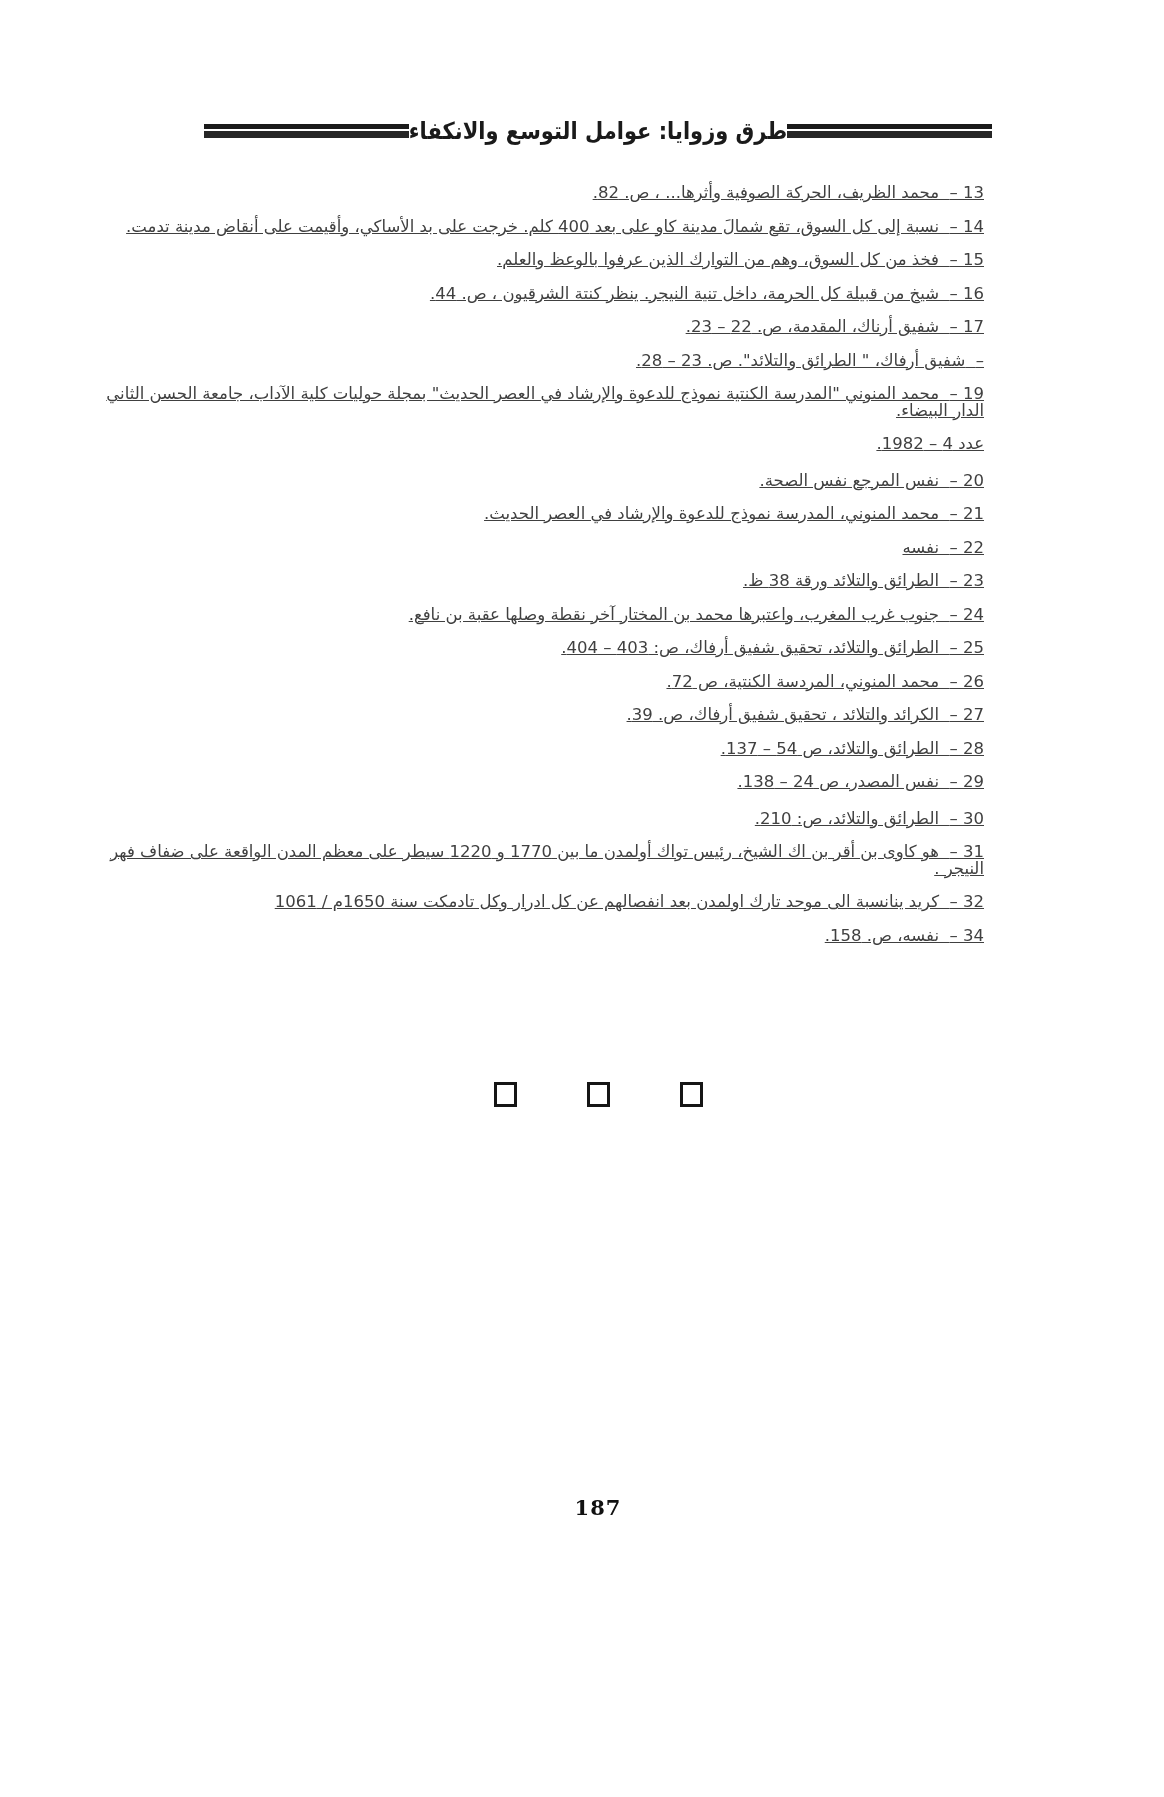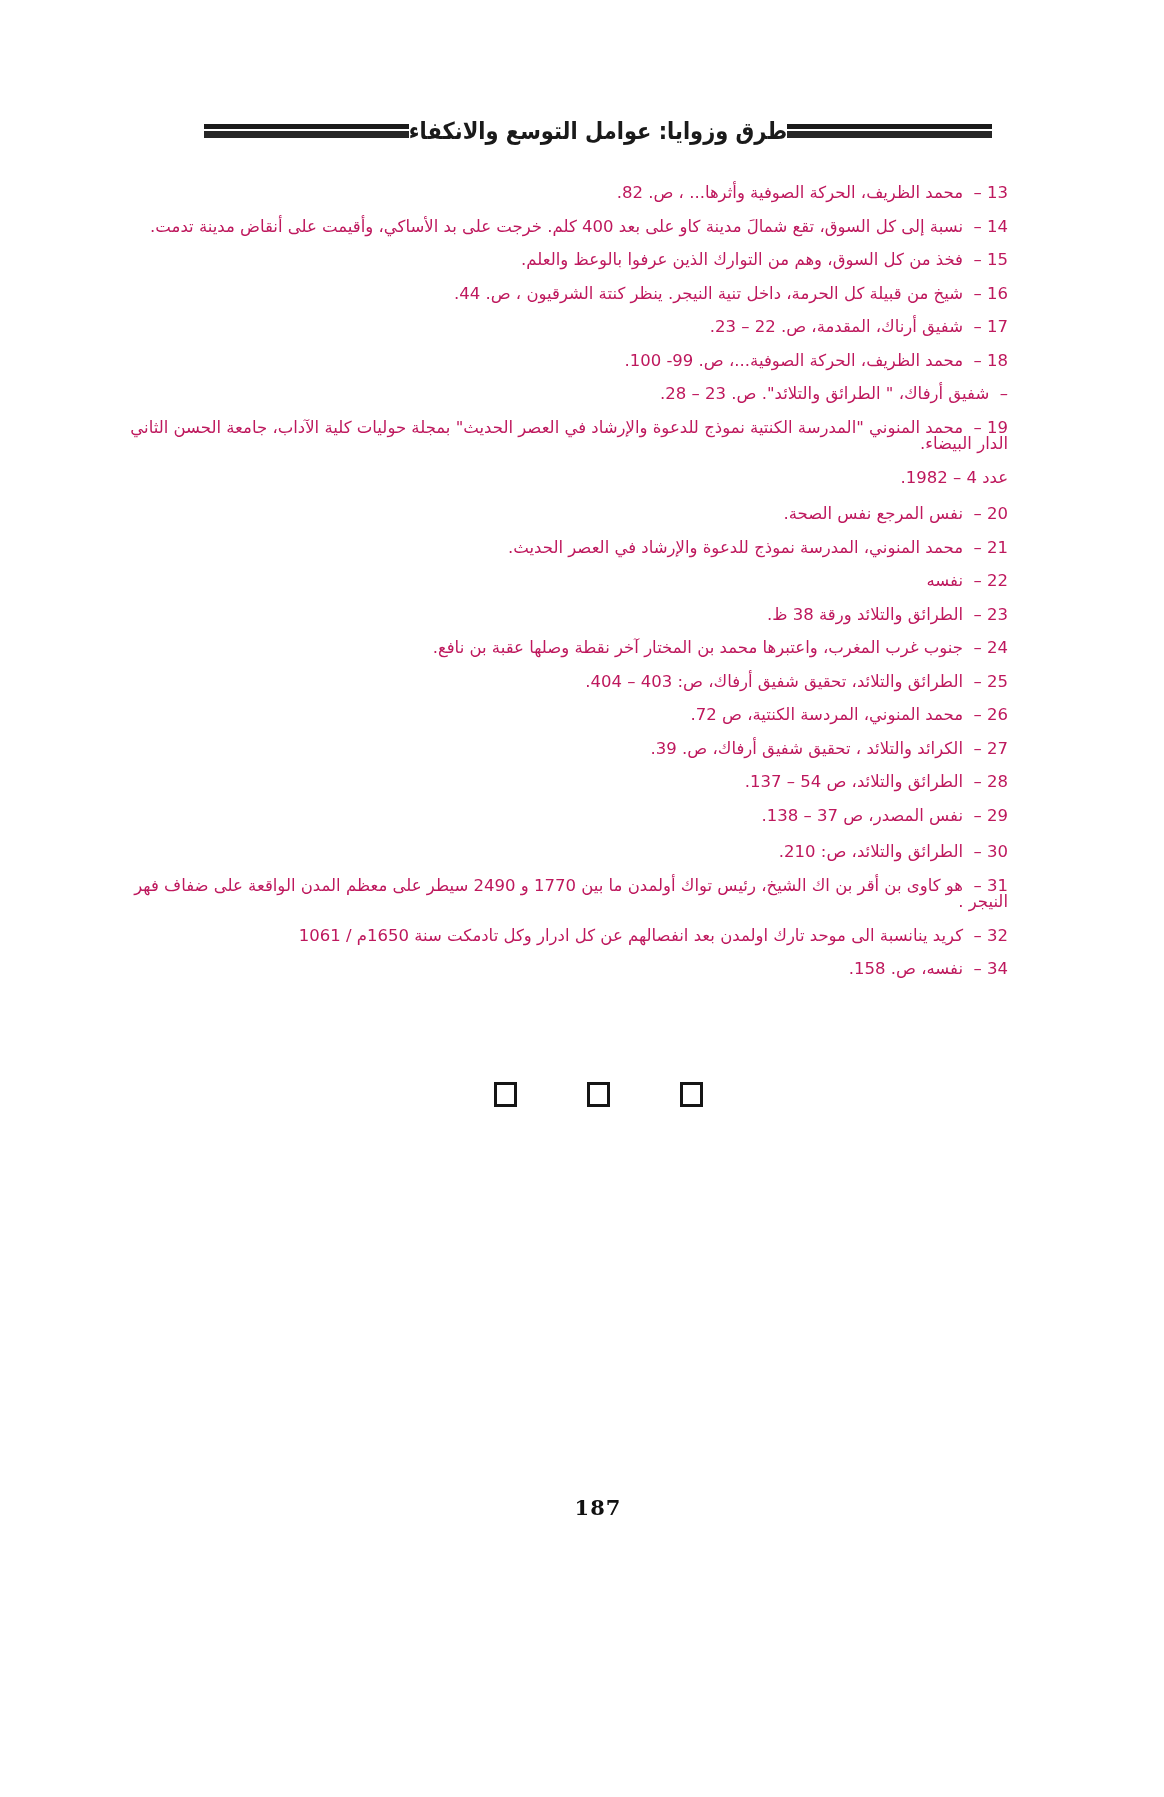--- a/index.html
+++ b/index.html
@@ -66,28 +66,29 @@
     color: #1a1a1a;
     direction: rtl;
     white-space: nowrap;
     transform: scaleY(1.12);
   }
 
   
   .notes {
     position: absolute;
     top: 185px;
-    left: 108px;
+    left: 84px;
     width: 900px;
     direction: rtl;
     text-align: right;
     font-family: "DejaVu Sans", "Liberation Sans", sans-serif;
     font-size: 16.5px;
     line-height: 1.0;
-    color: #be185d;
+    color: #404040;
+    text-decoration: underline;
   }
   .note {
     display: block;
     margin: 0 0 17px 0;
     direction: rtl;
     text-align: right;
     white-space: normal;
   }
   .note-num {
     display: inline;
@@ -162,36 +163,35 @@
     <span class="head-title">طرق وزوايا: عوامل التوسع والانكفاء</span>
     <span class="rule rule-left"></span>
   </div>
 
   <div class="notes" id="notes-container">
       <div class="note c-52"><span class="note-num">13 –</span>&nbsp;&nbsp;<span class="note-text">محمد الظريف، الحركة الصوفية وأثرها... ، ص. 82.</span></div>
       <div class="note c-0"><span class="note-num">14 –</span>&nbsp;&nbsp;<span class="note-text">نسبة إلى كل السوق، تقع شمالَ مدينة كاو على بعد 400 كلم. خرجت على بد الأساكي، وأقيمت على أنقاض مدينة تدمت.</span></div>
       <div class="note c-42"><span class="note-num">15 –</span>&nbsp;&nbsp;<span class="note-text">فخذ من كل السوق، وهم من التوارك الذين عرفوا بالوعظ والعلم.</span></div>
       <div class="note c-34"><span class="note-num">16 –</span>&nbsp;&nbsp;<span class="note-text">شيخ من قبيلة كل الحرمة، داخل تنية النيجر. ينظر كنتة الشرقيون ، ص. 44.</span></div>
       <div class="note c-56"><span class="note-num">17 –</span>&nbsp;&nbsp;<span class="note-text">شفيق أرناك، المقدمة، ص. 22 – 23.</span></div>
-      <div class="note c-52"><span class="note-num">18 –</span>&nbsp;&nbsp;<span class="note-text">محمد الظريف، الحركة الصوفية...، ص. 99- 100.</span></div>
       <div class="note c-56"><span class="note-num">–</span>&nbsp;&nbsp;<span class="note-text">شفيق أرفاك، " الطرائق والتلائد". ص. 23 – 28.</span></div>
       <div class="note c-0"><span class="note-num">19 –</span>&nbsp;&nbsp;<span class="note-text">محمد المنوني "المدرسة الكنتية نموذج للدعوة والإرشاد في العصر الحديث" بمجلة حوليات كلية الآداب، جامعة الحسن الثاني الدار البيضاء.</span></div>
       <div class="note c-58"><span class="note-text">عدد 4 – 1982.</span></div>
       <div class="note c-62"><span class="note-num">20 –</span>&nbsp;&nbsp;<span class="note-text">نفس المرجع نفس الصحة.</span></div>
       <div class="note c-42"><span class="note-num">21 –</span>&nbsp;&nbsp;<span class="note-text">محمد المنوني، المدرسة نموذج للدعوة والإرشاد في العصر الحديث.</span></div>
       <div class="note c-70"><span class="note-num">22 –</span>&nbsp;&nbsp;<span class="note-text">نفسه</span></div>
       <div class="note c-60"><span class="note-num">23 –</span>&nbsp;&nbsp;<span class="note-text">الطرائق والتلائد ورقة 38 ظ.</span></div>
       <div class="note c-30"><span class="note-num">24 –</span>&nbsp;&nbsp;<span class="note-text">جنوب غرب المغرب، واعتبرها محمد بن المختار آخر نقطة وصلها عقبة بن نافع.</span></div>
       <div class="note c-48"><span class="note-num">25 –</span>&nbsp;&nbsp;<span class="note-text">الطرائق والتلائد، تحقيق شفيق أرفاك، ص: 403 – 404.</span></div>
       <div class="note c-56"><span class="note-num">26 –</span>&nbsp;&nbsp;<span class="note-text">محمد المنوني، المردسة الكنتية، ص 72.</span></div>
       <div class="note c-52"><span class="note-num">27 –</span>&nbsp;&nbsp;<span class="note-text">الكرائد والتلائد ، تحقيق شفيق أرفاك، ص. 39.</span></div>
       <div class="note c-58"><span class="note-num">28 –</span>&nbsp;&nbsp;<span class="note-text">الطرائق والتلائد، ص 54 – 137.</span></div>
-      <div class="note c-60"><span class="note-num">29 –</span>&nbsp;&nbsp;<span class="note-text">نفس المصدر، ص 37 – 138.</span></div>
+      <div class="note c-60"><span class="note-num">29 –</span>&nbsp;&nbsp;<span class="note-text">نفس المصدر، ص 24 – 138.</span></div>
       <div class="note c-62"><span class="note-num">30 –</span>&nbsp;&nbsp;<span class="note-text">الطرائق والتلائد، ص: 210.</span></div>
-      <div class="note c-0"><span class="note-num">31 –</span>&nbsp;&nbsp;<span class="note-text">هو كاوى بن أقر بن اك الشيخ، رئيس تواك أولمدن ما بين 1770 و 2490 سيطر على معظم المدن الواقعة على ضفاف فهر النيجر .</span></div>
+      <div class="note c-0"><span class="note-num">31 –</span>&nbsp;&nbsp;<span class="note-text">هو كاوى بن أقر بن اك الشيخ، رئيس تواك أولمدن ما بين 1770 و 1220 سيطر على معظم المدن الواقعة على ضفاف فهر النيجر .</span></div>
       <div class="note c-4"><span class="note-num">32 –</span>&nbsp;&nbsp;<span class="note-text">كريد ينانسبة الى موحد تارك اولمدن بعد انفصالهم عن كل ادرار وكل تادمكت سنة 1650م / 1061</span></div>
       <div class="note c-66"><span class="note-num">34 –</span>&nbsp;&nbsp;<span class="note-text">نفسه، ص. 158.</span></div>
     </div>
 
   <div class="ornaments" id="ornaments-container">
       <span class="orn-square"></span>
       <span class="orn-square"></span>
       <span class="orn-square"></span>
     </div>
 

